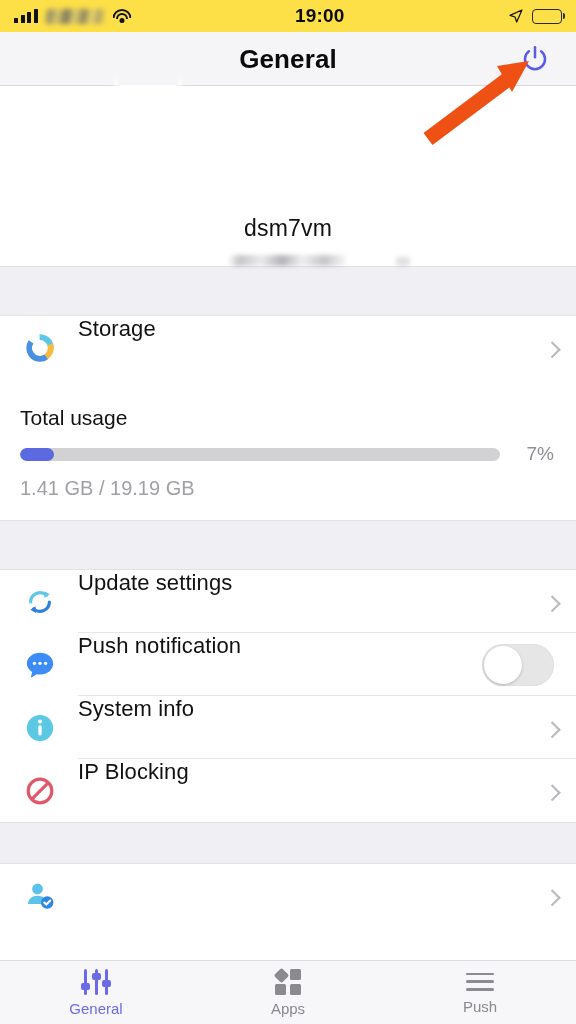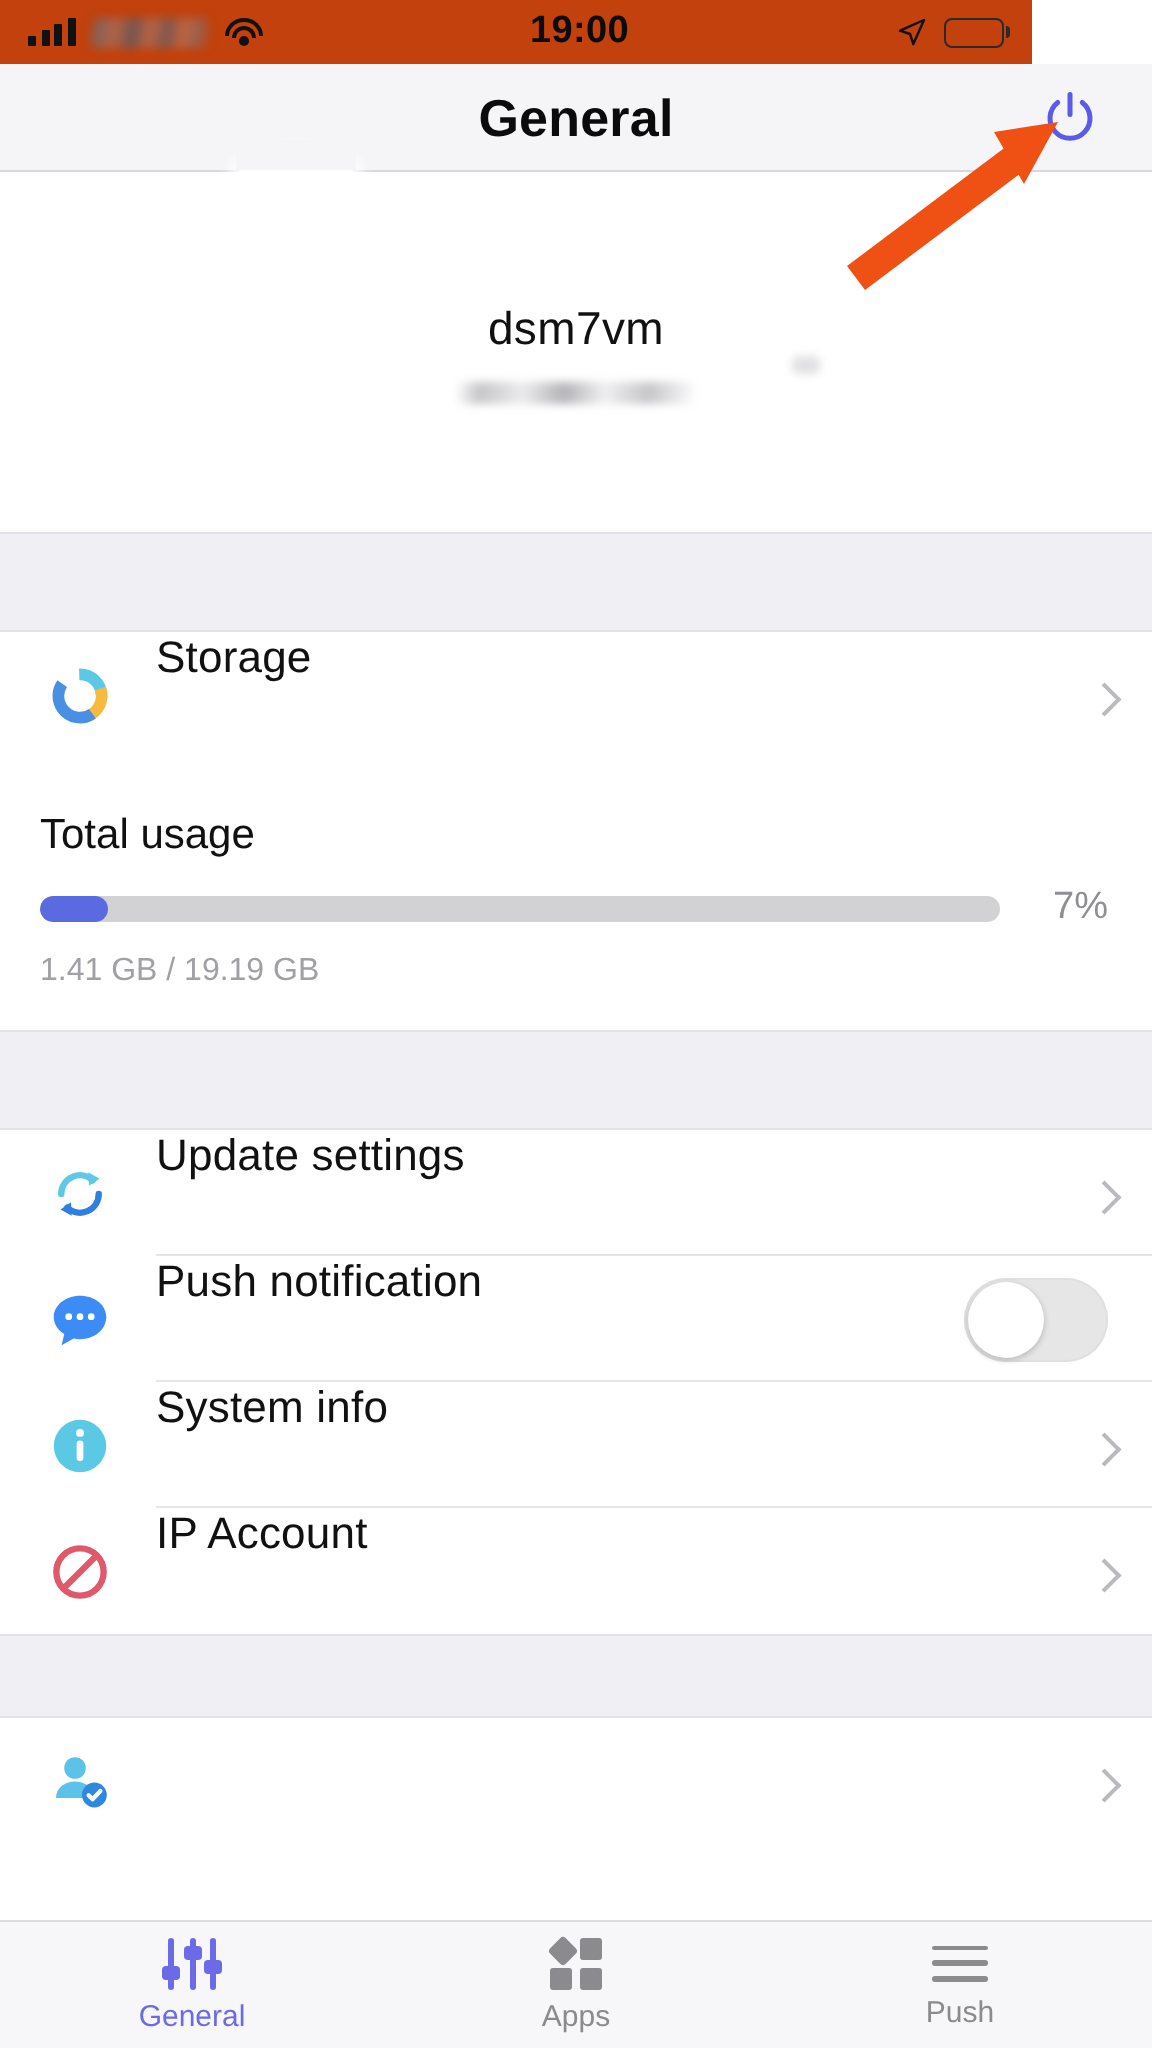--- a/index.html
+++ b/index.html
@@ -11,22 +11,22 @@
   }
   #phone {
     position: relative;
     width: 576px; height: 1024px;
     background: #ffffff;
   }
 
   
   .statusbar {
     position: absolute; top: 0; left: 0;
-    width: 516px; height: 32px;
-    background: #c2410c;
+    width: 576px; height: 32px;
+    background: #fde047;
     display: flex; align-items: center;
     padding: 0 14px;
   }
   .sb-left { display: flex; align-items: center; gap: 7px; flex: 0 0 auto; }
   .sb-center { flex: 1; text-align: center; font-size: 19px; font-weight: 600; color: #0b0b0b; letter-spacing: .2px; }
   .sb-right { display: flex; align-items: center; gap: 8px; flex: 0 0 auto; }
 
   .signal { display: flex; align-items: flex-end; gap: 2.5px; height: 14px; }
   .signal i { display: block; width: 4px; background: #111; border-radius: .5px; }
   .signal i:nth-child(1) { height: 5px; }
@@ -87,21 +87,21 @@
   .nav-notch-mask {
     position: absolute; top: 70px; left: 118px;
     width: 60px; height: 15px; background: #f5f5f7;
   }
 
   
   .content { position: absolute; top: 86px; left: 0; width: 576px; height: 874px; background: #ffffff; }
 
   .device {
     height: 180px; display: flex; flex-direction: column;
-    align-items: center; justify-content: center; background: #fff;
+    align-items: center; justify-content: flex-end; background: #fff;
   }
   .device-name { font-size: 23px; color: #111; letter-spacing: .2px; }
   .device-sub {
     margin-top: 13px; width: 120px; height: 11px;
     background: linear-gradient(95deg,
       rgba(255,255,255,0) 0%, rgba(150,150,155,.55) 10%, rgba(190,190,196,.3) 28%,
       rgba(130,130,138,.6) 45%, rgba(200,200,205,.28) 62%, rgba(140,140,148,.5) 80%,
       rgba(255,255,255,0) 100%);
     filter: blur(2px); border-radius: 3px;
   }
@@ -140,21 +140,21 @@
     box-shadow: 0 1px 3px rgba(0,0,0,.22);
   }
 
   
   .storage-body { padding: 8px 22px 20px 20px; margin-top: 19px; }
   .usage-label { font-size: 21px; color: #111; margin-bottom: 13px; }
   .bar-line { display: flex; align-items: center; gap: 14px; }
   .bar-track { flex: 1; height: 13px; background: #d2d2d5; border-radius: 7px; overflow: hidden; }
   .bar-fill { height: 100%; background: #5b6ae0; border-radius: 7px; }
   .bar-pct { font-size: 19px; color: #8e8e93; flex: 0 0 auto; min-width: 40px; text-align: right; }
-  .usage-detail { margin-top: 12px; font-size: 16px; color: #a0a0a5; }
+  .usage-detail { margin-top: 12px; font-size: 20px; color: #a0a0a5; }
 
   
   .tabbar {
     position: absolute; bottom: 0; left: 0; width: 576px; height: 64px;
     background: #f7f7f9; border-top: 1px solid #dcdce0;
     display: flex; align-items: center;
   }
   .tab { flex: 1; display: flex; flex-direction: column; align-items: center; justify-content: center; gap: 5px; }
   .tab-label { font-size: 15px; color: #8a8a8f; }
   .tab.active .tab-label { color: #6b6be8; }
@@ -303,21 +303,21 @@
           </div>
         </div>
         <div class="row">
           <div class="row-icon">
             <svg width="30" height="30" viewBox="0 0 32 32">
               <circle cx="16" cy="16" r="12.6" fill="none" stroke="#e0596b" stroke-width="3.4"></circle>
               <line x1="7.3" y1="24.7" x2="24.7" y2="7.3" stroke="#e0596b" stroke-width="3.4"></line>
             </svg>
           </div>
           <div class="row-body">
-            <span class="row-label">IP Account</span>
+            <span class="row-label">IP Blocking</span>
             <span class="chev"></span>
           </div>
         </div>
       </div>
 
     <div class="gap" style="height:42px"></div>
 
     <div class="card" id="account-list">
         <div class="row">
           <div class="row-icon">

